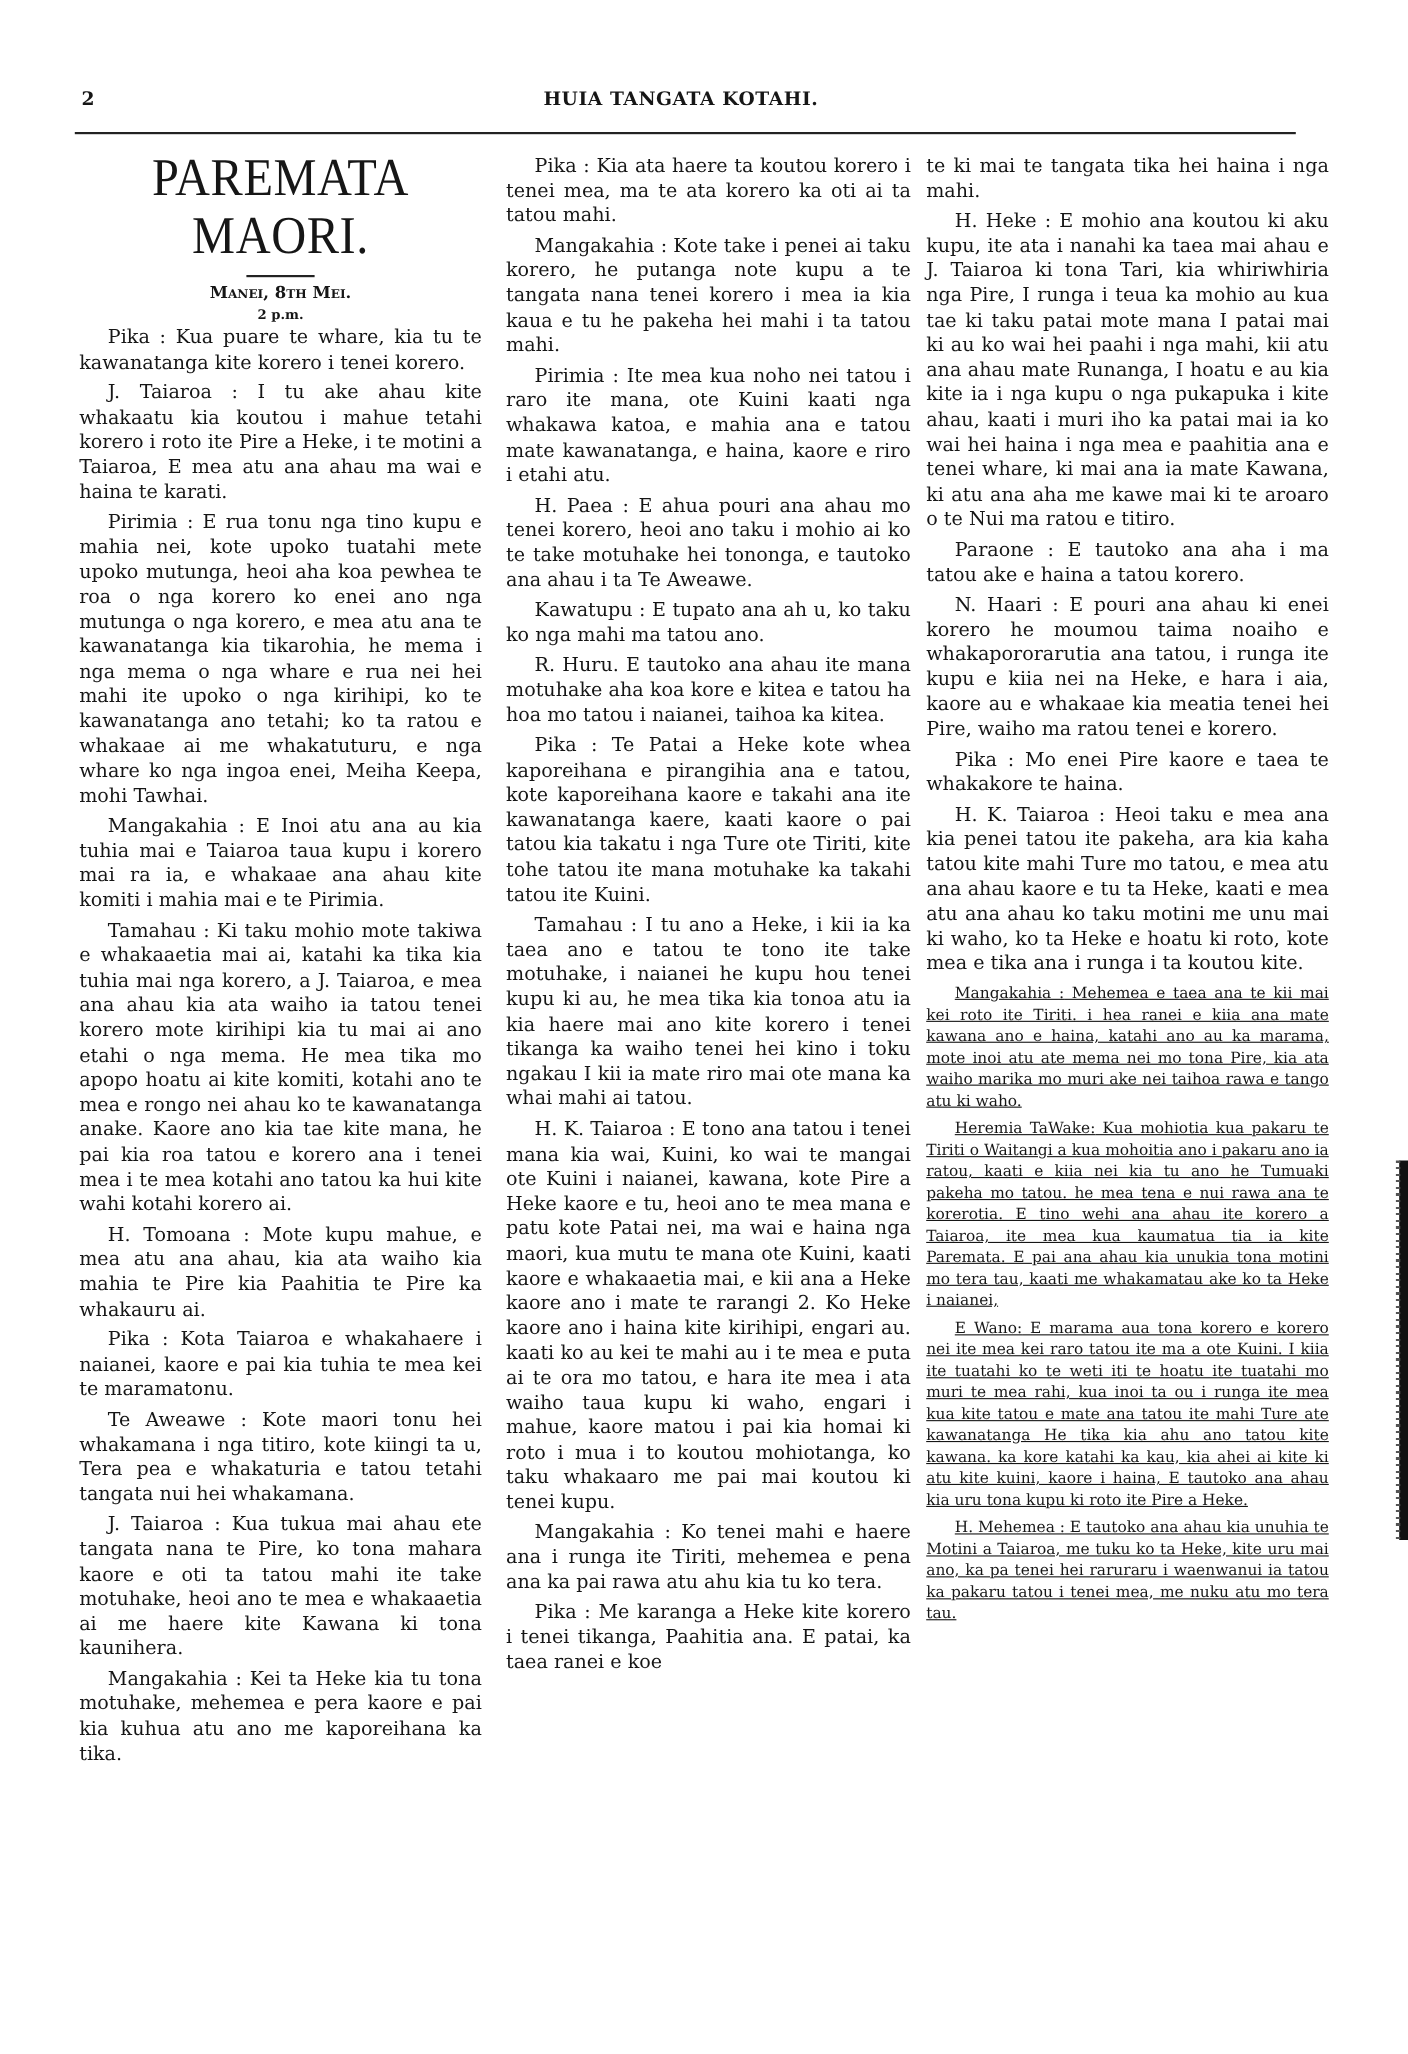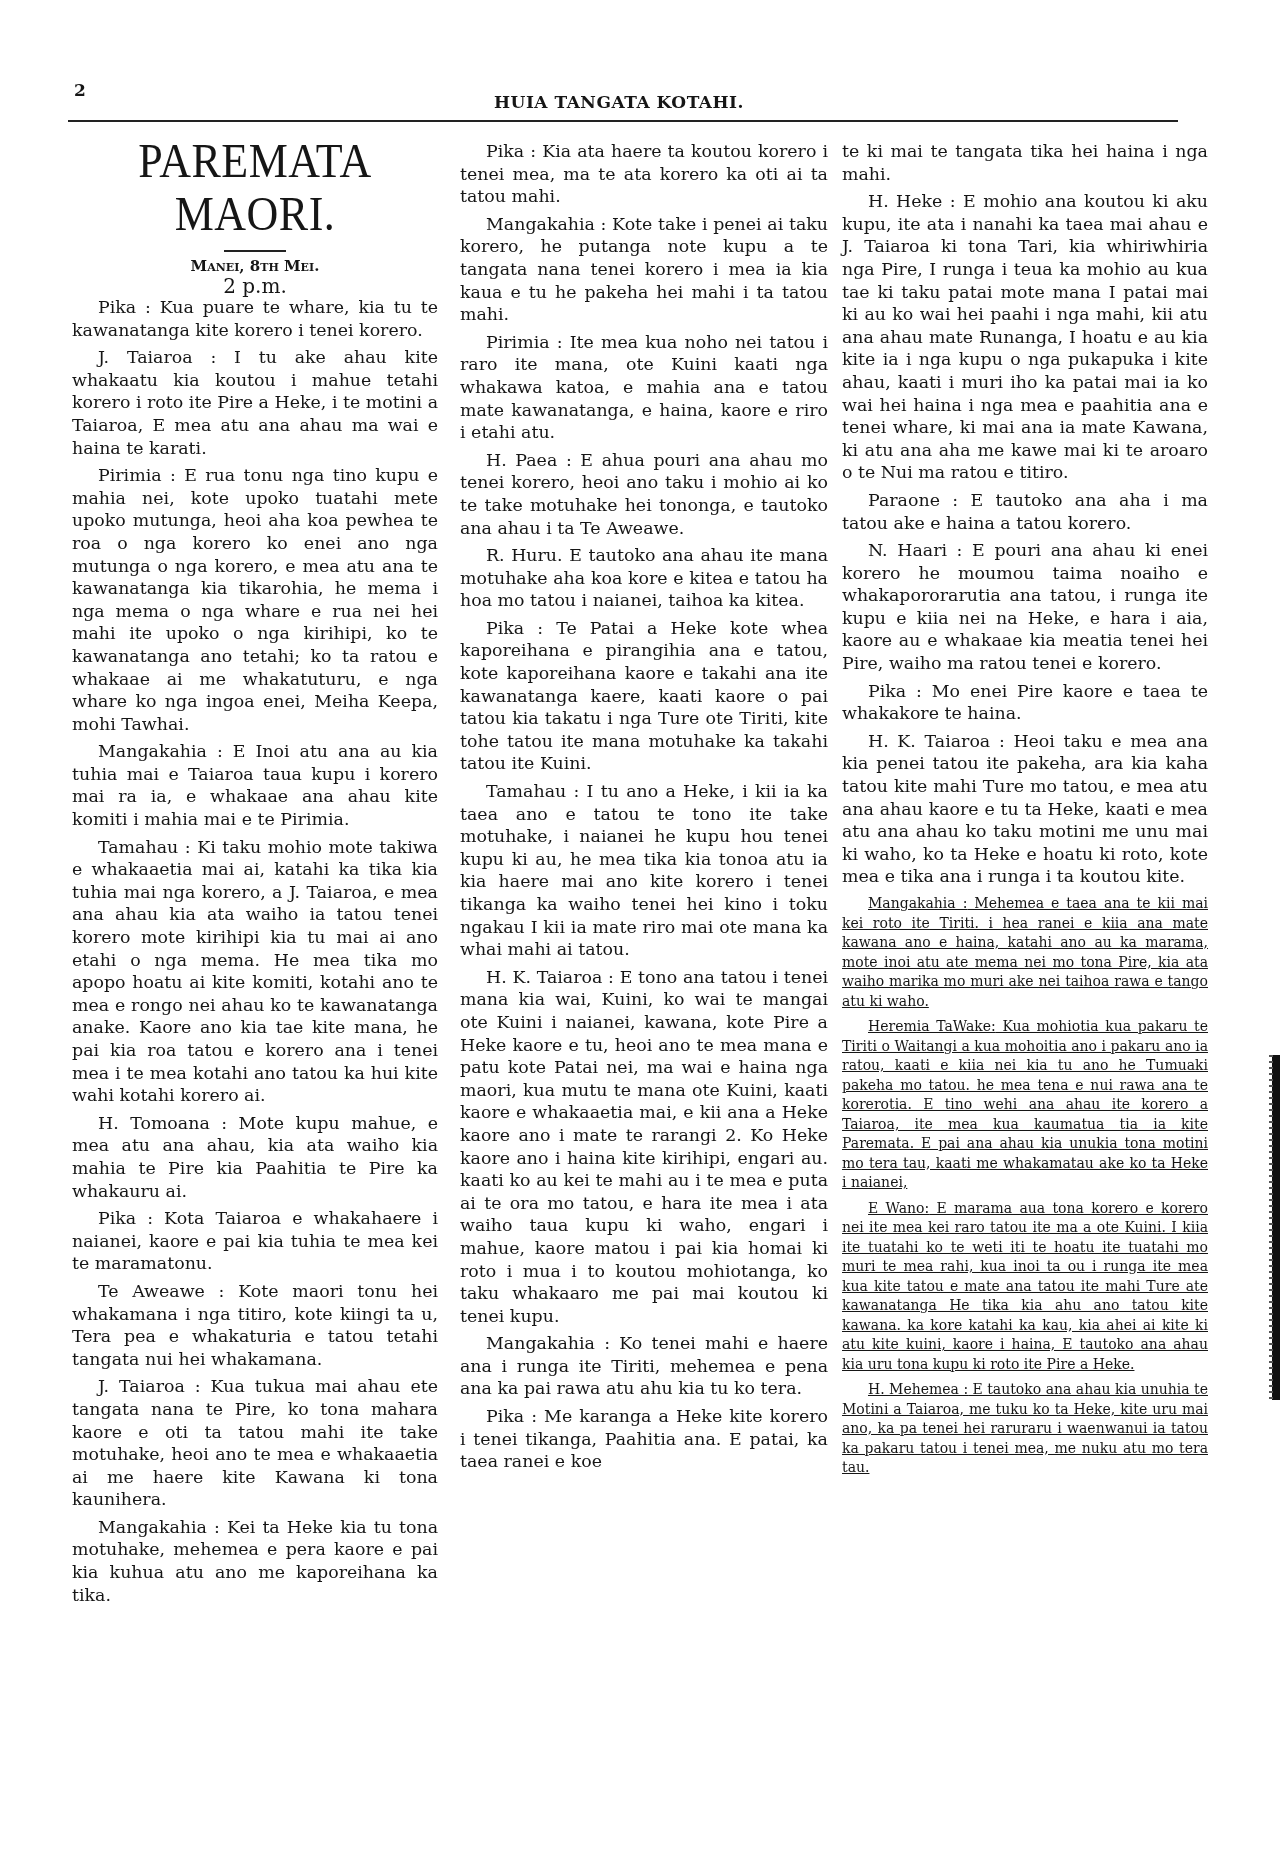--- a/index.html
+++ b/index.html
@@ -1,30 +1,30 @@
 <!DOCTYPE html>
 <html><head>
 <meta charset="utf-8">
 <style>
   html, body { margin: 0; padding: 0; background: #ffffff; }
   body { width: 1280px; height: 1867px; position: relative; overflow: hidden; font-family: "DejaVu Serif", "Liberation Serif", serif; color: #161616; }
   .page { position: absolute; left: 0; top: 0; width: 1280px; height: 1867px; }
   .header { position: absolute; left: 74px; top: 80px; width: 1090px; height: 40px; }
   .page-number { position: absolute; left: 0; top: 0; font-size: 17px; font-weight: bold; }
-  .running-title { position: absolute; left: 0; width: 1090px; top: 12px; text-align: center; font-size: 17px; font-weight: bold; letter-spacing: 0.5px; }
+  .running-title { position: absolute; left: 0; width: 1090px; top: 0; text-align: center; font-size: 17px; font-weight: bold; letter-spacing: 0.5px; }
   .header-rule { position: absolute; left: 68px; top: 120px; width: 1110px; height: 0; border-top: 2px solid #222; }
   .col { position: absolute; top: 140px; text-align: justify; font-size: 17.4px; line-height: 22.6px; }
   .col1 { left: 72px; width: 300px; }
   .col2 { left: 460px; width: 368px; }
   .col3 { left: 842px; width: 366px; }
   .col1 { width: 366px; }
   .title { font-family: "Liberation Serif", "DejaVu Serif", serif; font-size: 44px; line-height: 48px; text-align: center; letter-spacing: 0.5px; margin: 0 0 6px 0; font-weight: normal; transform: scaleY(1.1); }
   .title-rule { width: 62px; border-top: 2px solid #222; margin: 14px auto 4px auto; }
   .dateline { text-align: center; font-size: 15px; line-height: 20px; font-variant: small-caps; font-weight: bold; }
-  .timeline { text-align: center; font-size: 20px; line-height: 20px; font-weight: normal; }
+  .timeline { text-align: center; font-size: 12px; line-height: 20px; font-weight: bold; }
   .para { margin: 0; text-indent: 26px; }
   .para.gap { margin-top: 5px; }
   .speaker { }
   .small { font-size: 14px; line-height: 19.5px; }
   .small.para.gap { margin-top: 6px; text-decoration: underline; }
   .edge-strip { position: absolute; left: 1272px; top: 1055px; width: 8px; height: 345px; background: #111; }
   .edge-strip::before { content: ""; position: absolute; left: -3px; top: 0; width: 4px; height: 345px; background: repeating-linear-gradient(180deg, #555 0 2px, transparent 2px 6px); }
 </style>
 </head>
 <body>
@@ -55,20 +55,21 @@
         <p class="para gap"><span class="speaker">Mangakahia :</span><span> Kei ta Heke kia tu tona motuhake, mehemea e pera kaore e pai kia kuhua atu ano me kaporeihana ka tika.</span></p>
       </div>
   </div>
 
   <div class="col col2">
     <div class="col-body">
         <p class="para"><span class="speaker">Pika :</span><span> Kia ata haere ta koutou korero i tenei mea, ma te ata korero ka oti ai ta tatou mahi.</span></p>
         <p class="para gap"><span class="speaker">Mangakahia :</span><span> Kote take i penei ai taku korero, he putanga note kupu a te tangata nana tenei korero i mea ia kia kaua e tu he pakeha hei mahi i ta tatou mahi.</span></p>
         <p class="para gap"><span class="speaker">Pirimia :</span><span> Ite mea kua noho nei tatou i raro ite mana, ote Kuini kaati nga whakawa katoa, e mahia ana e tatou mate kawanatanga, e haina, kaore e riro i etahi atu.</span></p>
         <p class="para gap"><span class="speaker">H. Paea :</span><span> E ahua pouri ana ahau mo tenei korero, heoi ano taku i mohio ai ko te take motuhake hei tononga, e tautoko ana ahau i ta Te Aweawe.</span></p>
+        <p class="para gap"><span class="speaker">Kawatupu :</span><span> E tupato ana ah u, ko taku ko nga mahi ma tatou ano.</span></p>
         <p class="para gap"><span class="speaker">R. Huru.</span><span> E tautoko ana ahau ite mana motuhake aha koa kore e kitea e tatou ha hoa mo tatou i naianei, taihoa ka kitea.</span></p>
         <p class="para gap"><span class="speaker">Pika :</span><span> Te Patai a Heke kote whea kaporeihana e pirangihia ana e tatou, kote kaporeihana kaore e takahi ana ite kawanatanga kaere, kaati kaore o pai tatou kia takatu i nga Ture ote Tiriti, kite tohe tatou ite mana motuhake ka takahi tatou ite Kuini.</span></p>
         <p class="para gap"><span class="speaker">Tamahau :</span><span> I tu ano a Heke, i kii ia ka taea ano e tatou te tono ite take motuhake, i naianei he kupu hou tenei kupu ki au, he mea tika kia tonoa atu ia kia haere mai ano kite korero i tenei tikanga ka waiho tenei hei kino i toku ngakau I kii ia mate riro mai ote mana ka whai mahi ai tatou.</span></p>
         <p class="para gap"><span class="speaker">H. K. Taiaroa :</span><span> E tono ana tatou i tenei mana kia wai, Kuini, ko wai te mangai ote Kuini i naianei, kawana, kote Pire a Heke kaore e tu, heoi ano te mea mana e patu kote Patai nei, ma wai e haina nga maori, kua mutu te mana ote Kuini, kaati kaore e whakaaetia mai, e kii ana a Heke kaore ano i mate te rarangi 2. Ko Heke kaore ano i haina kite kirihipi, engari au. kaati ko au kei te mahi au i te mea e puta ai te ora mo tatou, e hara ite mea i ata waiho taua kupu ki waho, engari i mahue, kaore matou i pai kia homai ki roto i mua i to koutou mohiotanga, ko taku whakaaro me pai mai koutou ki tenei kupu.</span></p>
         <p class="para gap"><span class="speaker">Mangakahia :</span><span> Ko tenei mahi e haere ana i runga ite Tiriti, mehemea e pena ana ka pai rawa atu ahu kia tu ko tera.</span></p>
         <p class="para gap"><span class="speaker">Pika :</span><span> Me karanga a Heke kite korero i tenei tikanga, Paahitia ana.  E patai, ka taea ranei e koe</span></p>
       </div>
   </div>
 
   <div class="col col3">

